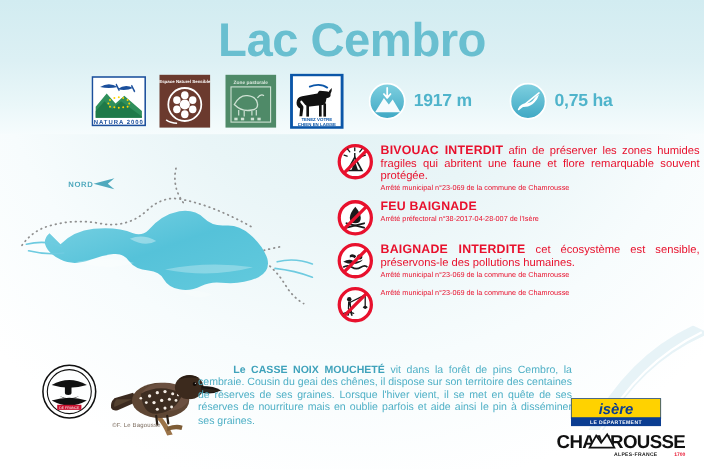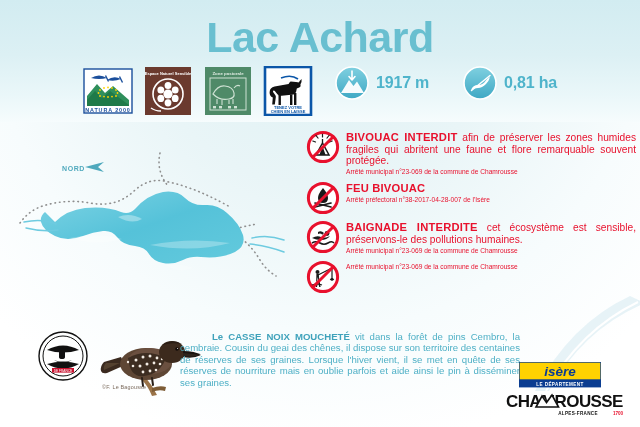--- a/index.html
+++ b/index.html
@@ -23,21 +23,21 @@
   }
   #title {
     position:absolute; top:14px; left:0; width:640px;
     text-align:center;
     font-size:43px; line-height:46px; font-weight:bold;
     color:#69bfd0; letter-spacing:-0.5px;
   }
   
   #badges {
     position:absolute; top:66px; left:0; width:640px; height:52px;
-    display:flex; align-items:flex-start; justify-content:center; gap:10px;
+    display:flex; align-items:center; justify-content:center; gap:10px;
   }
   .badge { width:50px; height:50px; position:relative; flex:0 0 auto; }
   .badge svg { display:block; width:100%; height:100%; }
   .metric { display:flex; align-items:center; gap:7px; flex:0 0 auto; }
   .metric.first { margin-left:12px; }
   .metric.second { margin-left:24px; }
   .metric .circ { width:34px; height:34px; flex:0 0 auto; }
   .metric .val {
     font-size:16px; font-weight:bold; color:#4fb4cb; white-space:nowrap;
     letter-spacing:-0.2px;
@@ -86,21 +86,21 @@
   #isere-logo { position:absolute; left:519px; top:362px; width:82px; height:26px; }
   #chamrousse-logo { position:absolute; left:506px; top:391px; width:124px; height:26px; }
 </style>
 </head>
 <body>
 
 <div id="poster">
 
   <div id="top-band"></div>
 
-  <div id="title">Lac Achard</div>
+  <div id="title">Lac Cembro</div>
 
   <div id="badges">
 
     <div class="badge">
       <svg viewBox="0 0 50 50">
         <rect x="1" y="3" width="48" height="44" fill="#ffffff" stroke="#1b4f9c" stroke-width="1.4"></rect>
         <path d="M4 30 L14 18 L22 27 L30 20 L46 34 L46 40 L4 40 Z" fill="#2f8f5b"></path>
         <path d="M4 34 L12 25 L19 32 L27 25 L46 39 L46 40 L4 40 Z" fill="#1f7a49"></path>
         <path d="M8 12 q8 -5 16 0 q-8 2 -16 0 z" fill="#1b4f9c"></path>
         <path d="M23 9 l3 6 l-1 1 l-3 -6 z" fill="#1b4f9c"></path>
@@ -207,21 +207,21 @@
                 <stop offset="1" stop-color="#3fa8c4"></stop>
             </linearGradient>
           </defs>
           <circle cx="17" cy="17" r="16" fill="url(#gcirc2)"></circle>
           <circle cx="17" cy="17" r="16" fill="none" stroke="#ffffff" stroke-width="1.6"></circle>
           <path d="M8 24 q2 -5 7 -5 q5 0 7.5 -4 q1.5 -2.4 4.5 -4
                    q-1 4 -4 7 q-4 4 -8 4 q-4 0 -7 2 z" fill="#ffffff"></path>
           <path d="M8.5 24.5 L27 9.5" stroke="#ffffff" stroke-width="1.5" stroke-linecap="round"></path>
         </svg>
       </div>
-      <div class="val">0,81 ha</div>
+      <div class="val">0,75 ha</div>
     </div>
   </div>
 
   <div id="map">
     <svg width="305" height="210" viewBox="0 0 305 210">
       <defs>
         <linearGradient id="lakeg" x1="0" y1="0" x2="1" y2="1">
           <stop offset="0" stop-color="#7ed3e4"></stop>
           <stop offset="0.5" stop-color="#55c2d9"></stop>
           <stop offset="1" stop-color="#63cadd"></stop>
@@ -296,21 +296,21 @@
           <path d="M17 7 q5 6 5 10 q0 5 -5 5 q-5 0 -5 -5 q0 -4 5 -10 z" fill="#1a1a1a"></path>
           <g stroke="#1a1a1a" stroke-width="1.7" stroke-linecap="round">
             <path d="M9 26 L25 22"></path>
               <path d="M9 22 L25 26"></path>
           </g>
           <line x1="6" y1="28" x2="28" y2="6" stroke="#e8112d" stroke-width="3"></line>
         </svg>
       </div>
       <div class="rule-body">
         <p class="rule-text">
-          <span class="strong">FEU BIVOUAC</span><span></span>
+          <span class="strong">FEU BAIGNADE</span><span></span>
         </p>
         <p class="rule-ref">Arrêté préfectoral n°38-2017-04-28-007 de l'Isère</p>
       </div>
     </div>
 
     <div class="rule">
       <div class="rule-icon">
         <svg viewBox="0 0 34 34">
           <circle cx="17" cy="17" r="14.6" fill="#ffffff" stroke="#e8112d" stroke-width="3"></circle>
           <g fill="#1a1a1a">

